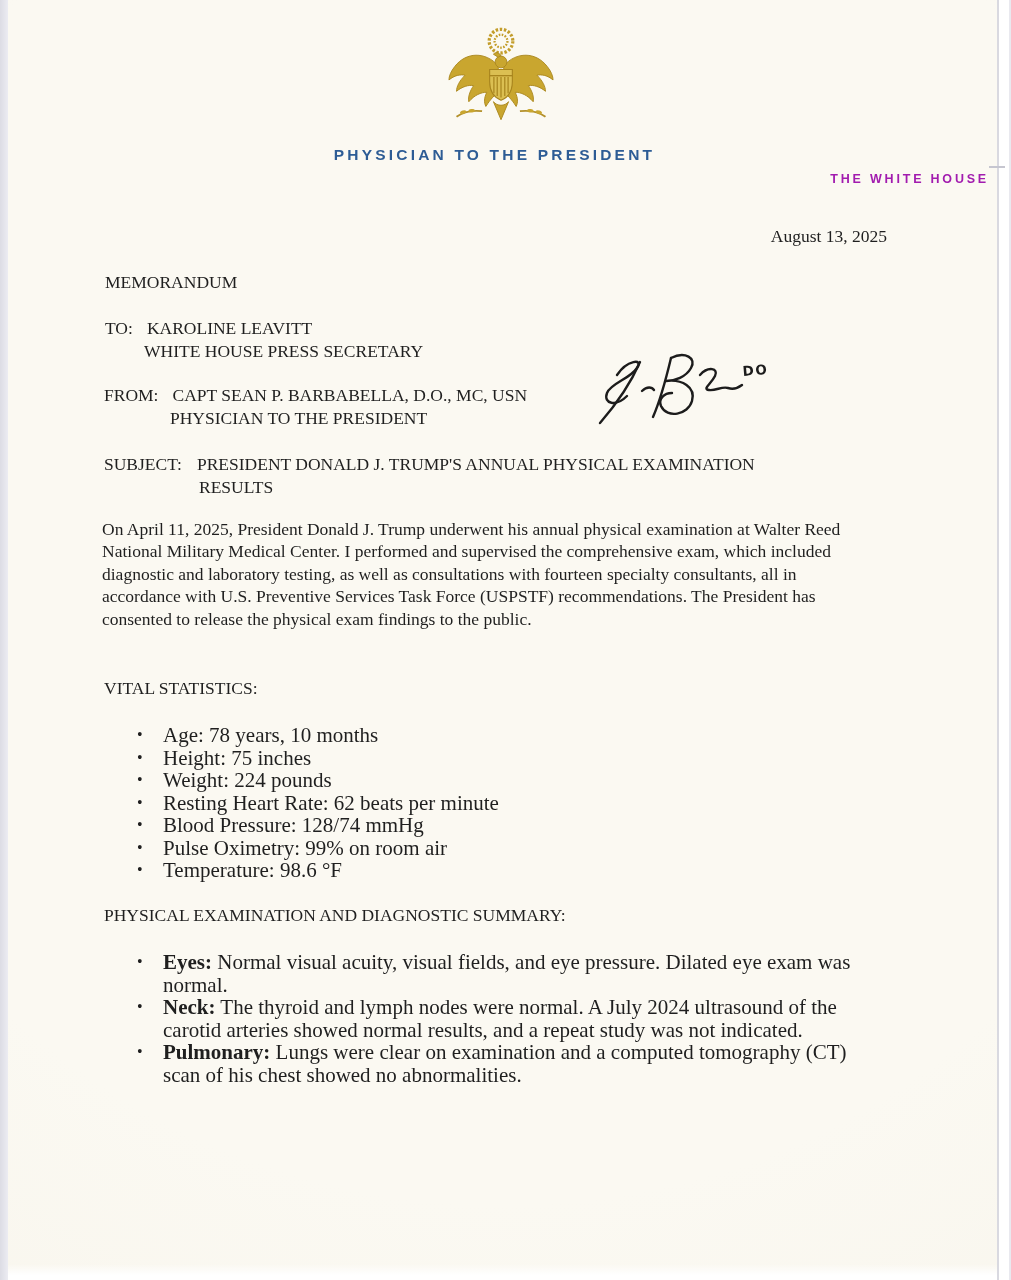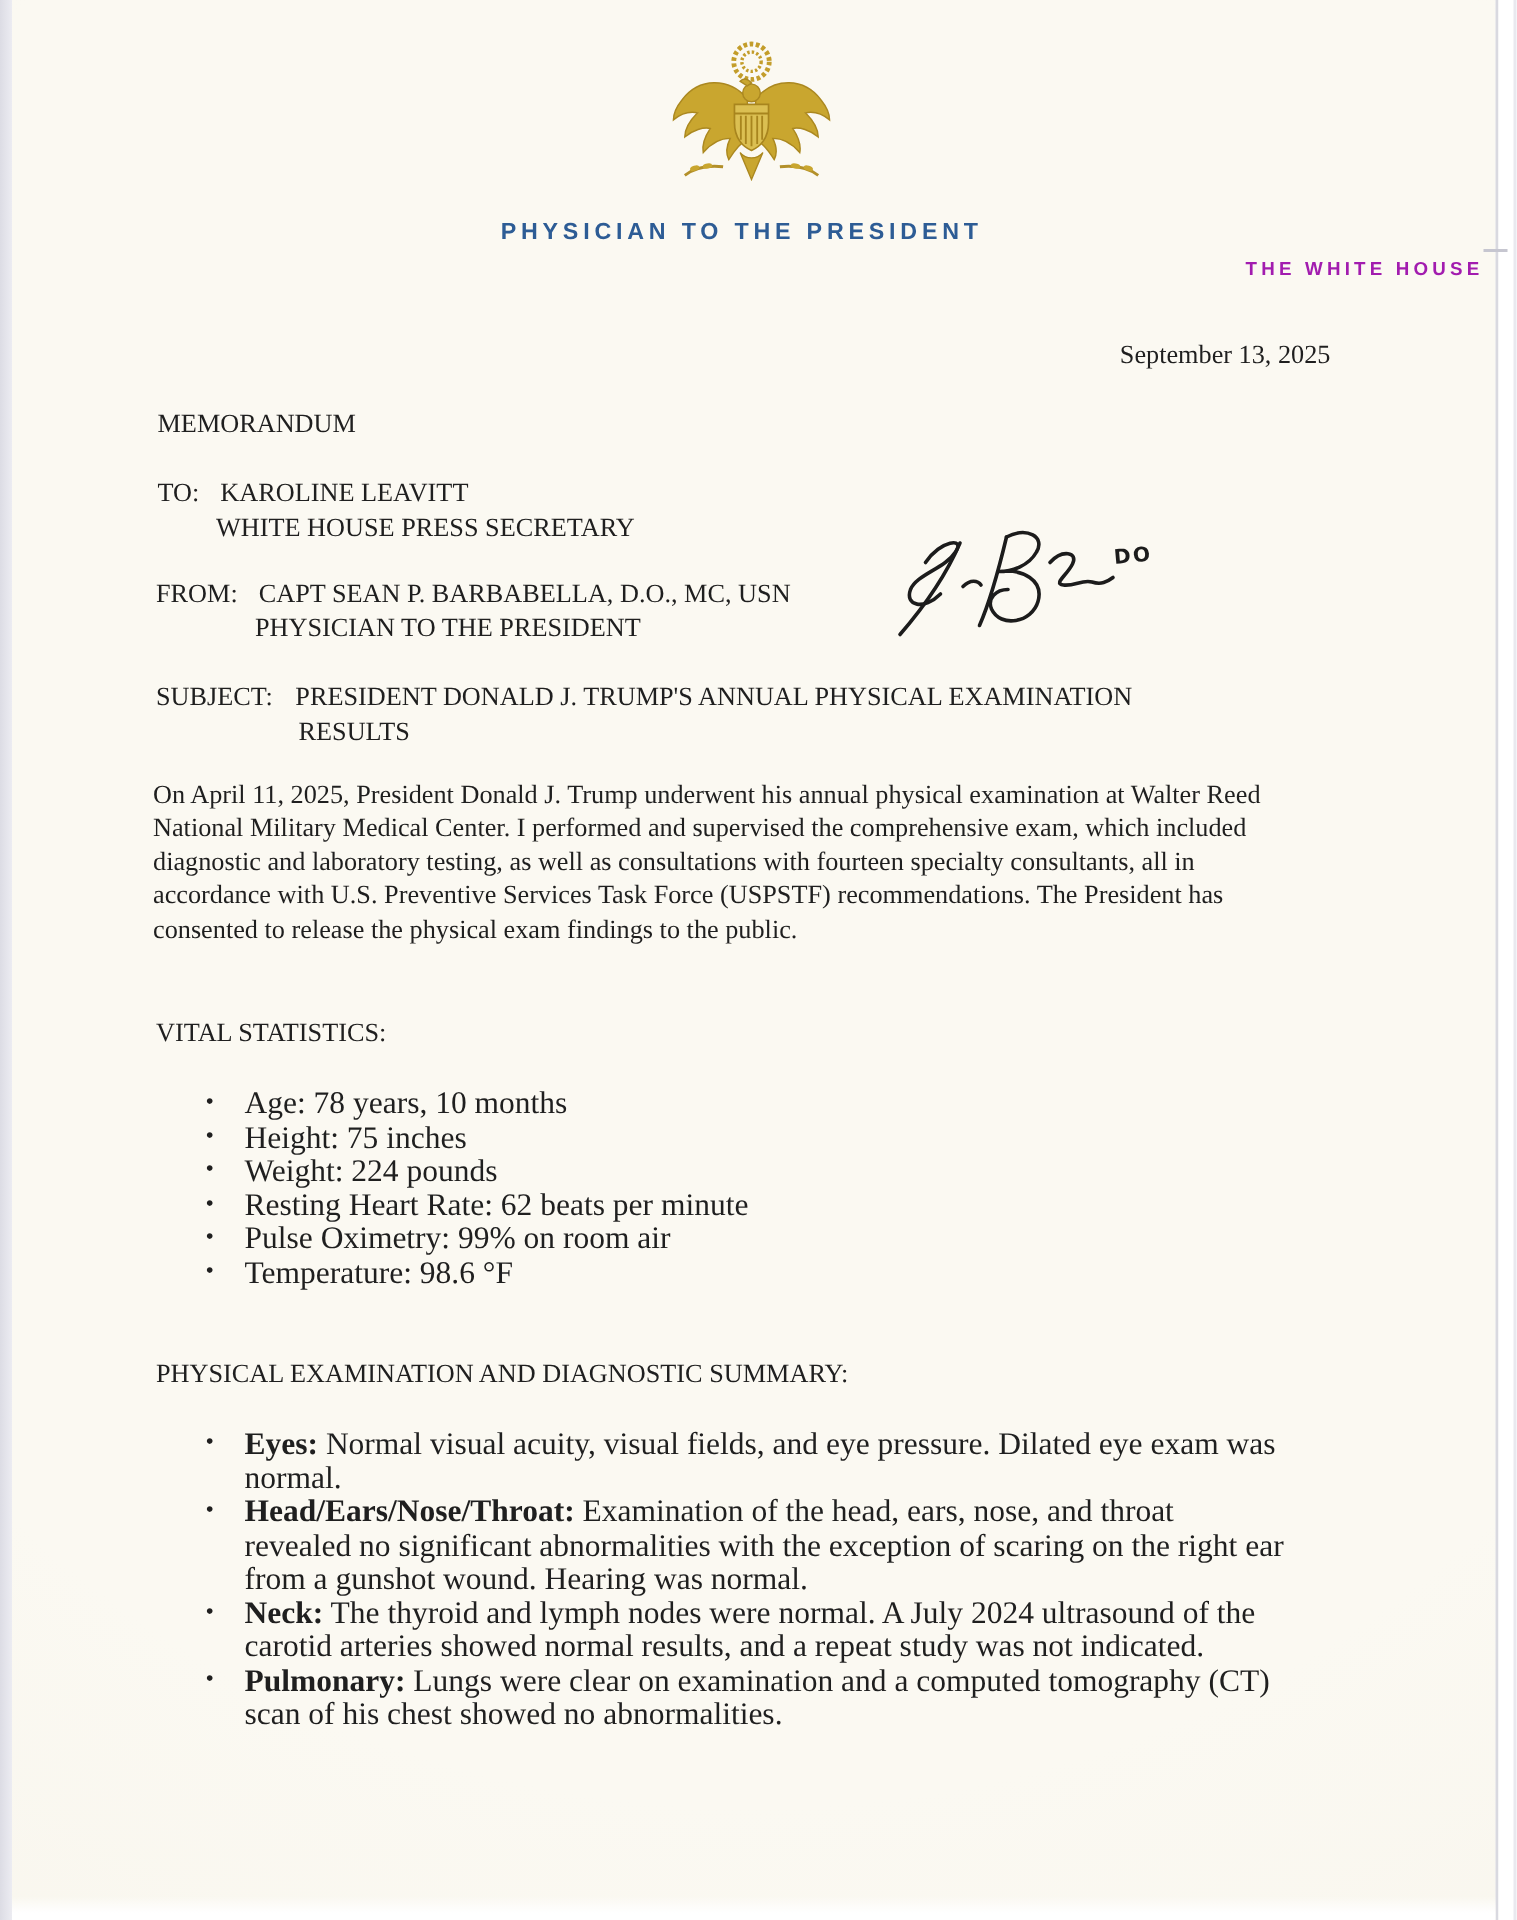--- a/index.html
+++ b/index.html
@@ -84,21 +84,21 @@
       <ellipse cx="20" cy="91" rx="3.4" ry="1.8" transform="rotate(-18 20 91)"></ellipse>
       <ellipse cx="29" cy="89.5" rx="3.4" ry="1.8" transform="rotate(-10 29 89.5)"></ellipse>
       <ellipse cx="100" cy="91" rx="3.4" ry="1.8" transform="rotate(18 100 91)"></ellipse>
       <ellipse cx="91" cy="89.5" rx="3.4" ry="1.8" transform="rotate(10 91 89.5)"></ellipse>
     </g>
   </svg>
 
   <div class="lh-title">PHYSICIAN TO THE PRESIDENT</div>
   <div class="lh-sub">THE WHITE HOUSE</div>
 
-  <div class="t date">September 13, 2025</div>
+  <div class="t date">August 13, 2025</div>
   <div class="t memo">MEMORANDUM</div>
 
   <div class="t to1"><span class="lbl">TO:</span><span>KAROLINE LEAVITT</span></div>
   <div class="t to2">WHITE HOUSE PRESS SECRETARY</div>
 
   <div class="t fr1"><span class="lbl">FROM:</span><span>CAPT SEAN P. BARBABELLA, D.O., MC, USN</span></div>
   <div class="t fr2">PHYSICIAN TO THE PRESIDENT</div>
 
   <svg class="sig" viewBox="0 0 185 88" aria-hidden="true">
     <g fill="none" stroke="#1c1c1c" stroke-width="2.4" stroke-linecap="round">
@@ -116,28 +116,28 @@
   <div class="t su2">RESULTS</div>
 
   <div class="para">On April 11, 2025, President Donald J. Trump underwent his annual physical examination at Walter Reed National Military Medical Center.  I performed and supervised the comprehensive exam, which included diagnostic and laboratory testing, as well as consultations with fourteen specialty consultants, all in accordance with U.S. Preventive Services Task Force (USPSTF) recommendations. The President has consented to release the physical exam findings to the public.</div>
 
   <div class="h1 vh">VITAL STATISTICS:</div>
   <ul class="blist vlist">
     <li>Age: 78 years, 10 months</li>
     <li>Height: 75 inches</li>
     <li>Weight: 224 pounds</li>
     <li>Resting Heart Rate: 62 beats per minute</li>
+    <li>Blood Pressure: 128/74 mmHg</li>
     <li>Pulse Oximetry: 99% on room air</li>
     <li>Temperature: 98.6 °F</li>
   </ul>
 
   <div class="h1 eh">PHYSICAL EXAMINATION AND DIAGNOSTIC SUMMARY:</div>
   <ul class="blist elist">
     <li><span class="b">Eyes:</span> <span>Normal visual acuity, visual fields, and eye pressure. Dilated eye exam was normal.</span></li>
-    <li><span class="b">Head/Ears/Nose/Throat:</span> <span>Examination of the head, ears, nose, and throat revealed no significant abnormalities with the exception of scaring on the right ear from a gunshot wound.  Hearing was normal.</span></li>
     <li><span class="b">Neck:</span> <span>The thyroid and lymph nodes were normal.  A July 2024 ultrasound of the carotid arteries showed normal results, and a repeat study was not indicated.</span></li>
     <li><span class="b">Pulmonary:</span> <span>Lungs were clear on examination and a computed tomography (CT) scan of his chest showed no abnormalities.</span></li>
   </ul>
 
   <div class="edge-left"></div>
   <div class="edge-right-line"></div>
   <div class="edge-right-white"></div>
   <div class="edge-right-outer"></div>
   <div class="edge-marker"></div>
   <div class="edge-bottom"></div>

